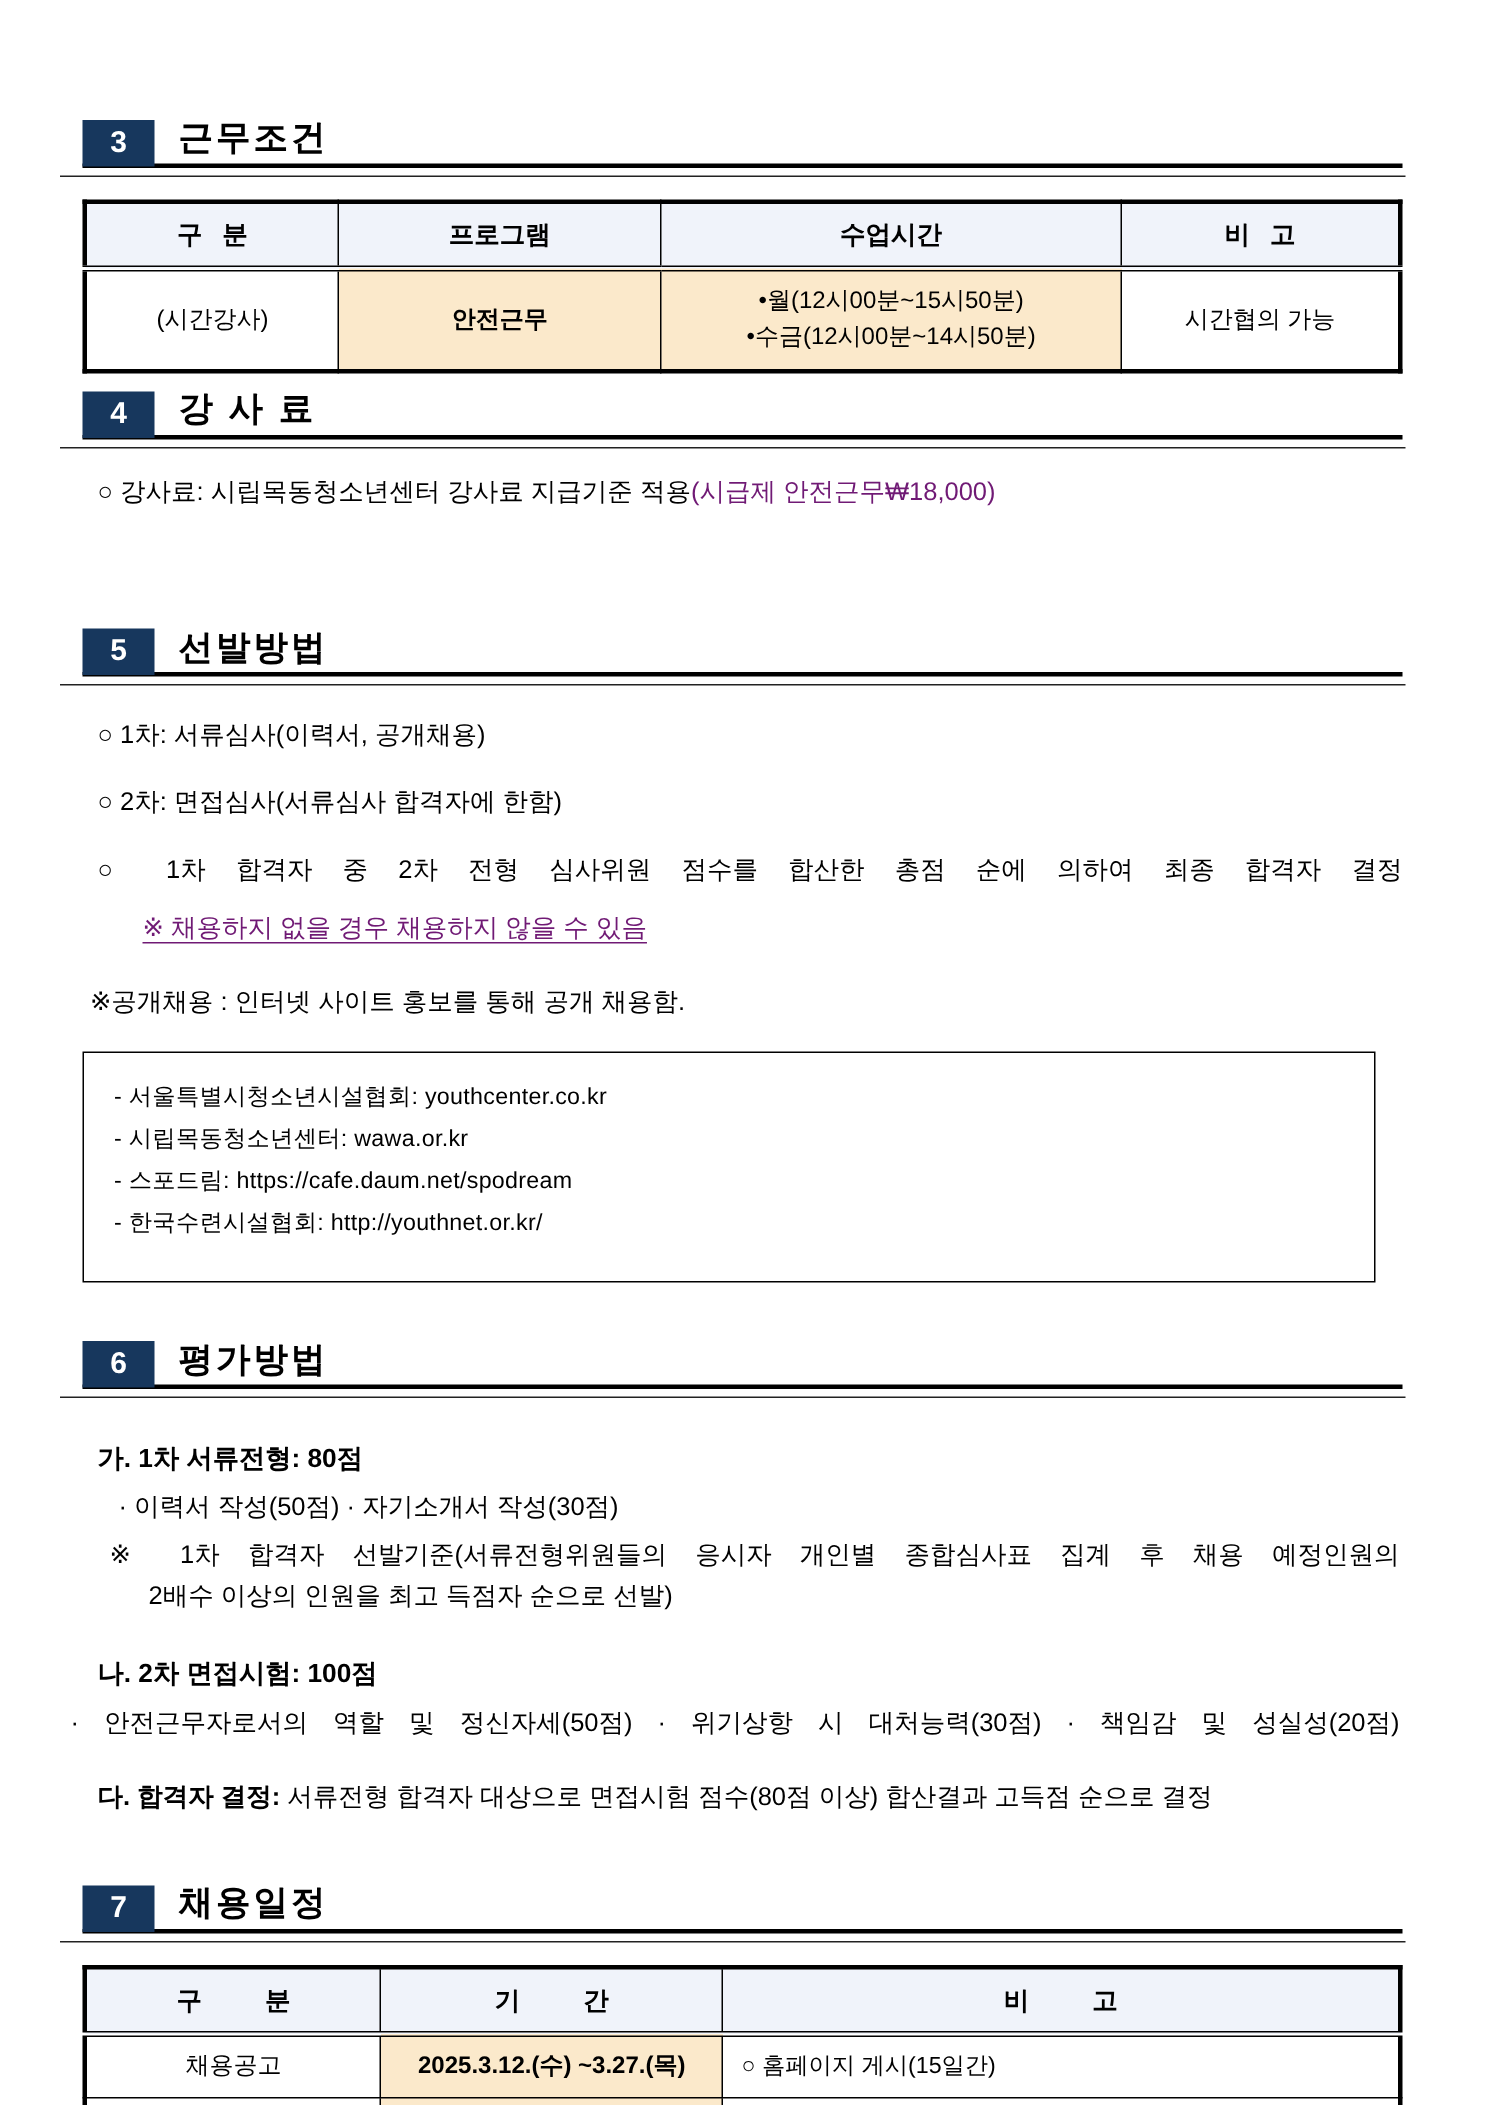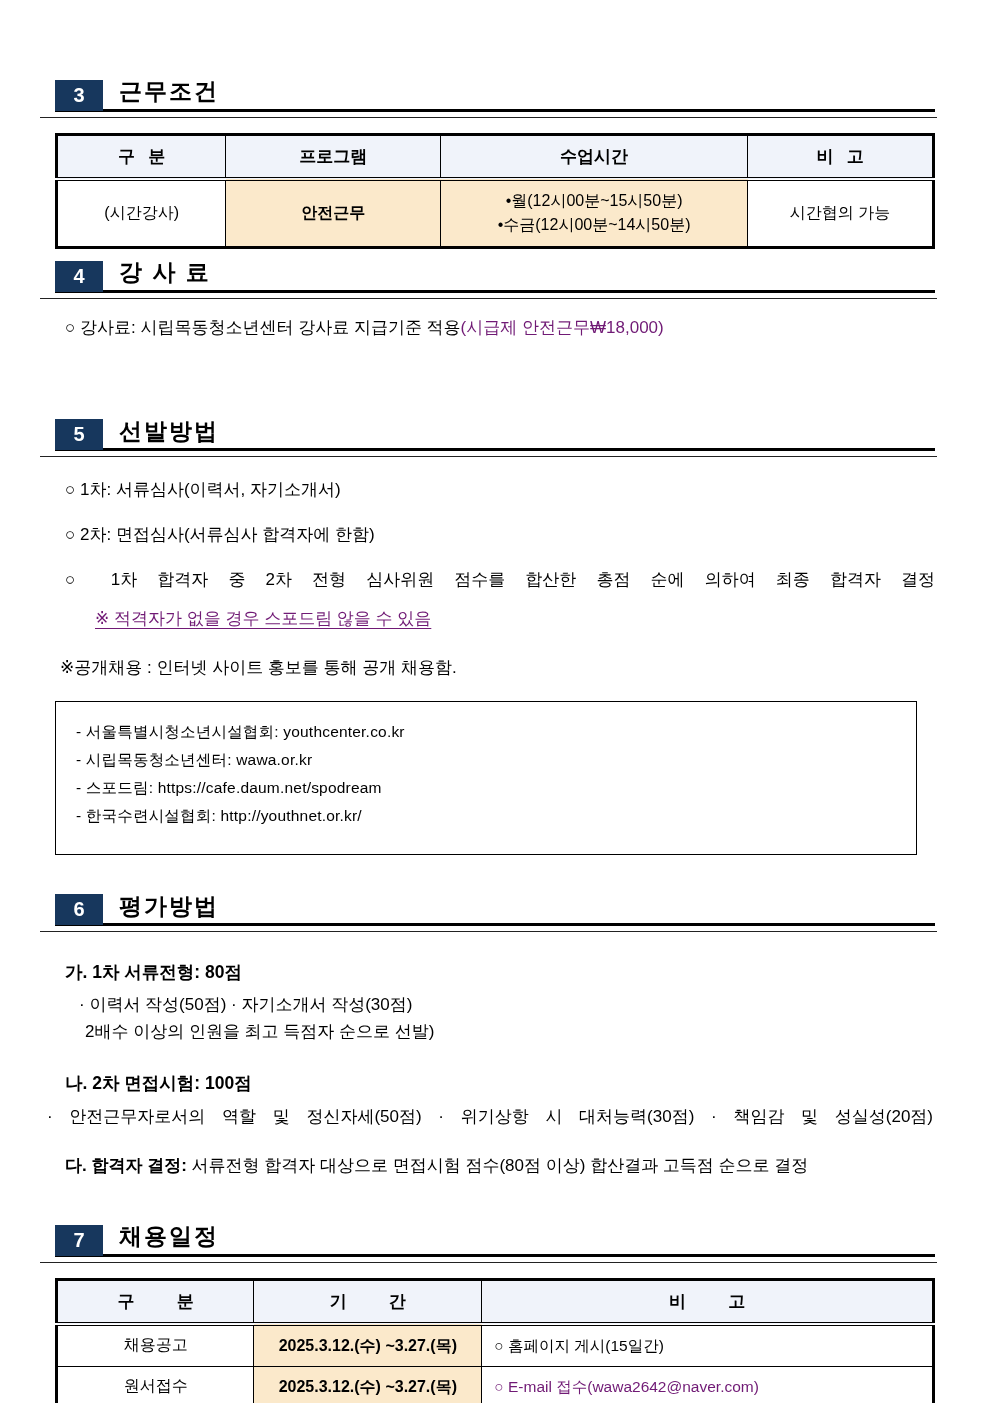--- a/index.html
+++ b/index.html
@@ -55,21 +55,21 @@
 
   .links-box {
     border:1.5px solid #000; margin-top:21px; margin-right:18px;
     padding:16px 20px 24px 20px;
   }
   .links-box .line { font-size:15.5px; line-height:1.8; letter-spacing:0.2px; }
 
   .eval .head-line { font-size:17.5px; font-weight:bold; margin-top:28px; margin-left:10px; }
   .eval .sub-line  { font-size:17px; margin-top:9px; margin-left:24px; }
   .eval .note-line { font-size:17px; margin-top:9px; margin-left:18px; }
-  .eval .note-line2{ font-size:17px; margin-top:4px; margin-left:30px; }
+  .eval .note-line2{ font-size:17px; margin-top:4px; margin-left:44px; }
   .eval .full-line { font-size:17px; margin-top:10px; margin-left:-8px; }
   .eval .c-line    { font-size:17px; margin-top:26px; margin-left:10px; }
 
   .gap-s4 { margin-top:10px; }
   .gap-s5 { margin-top:78px; }
   .gap-s6 { margin-top:38px; }
   .gap-s7 { margin-top:46px; }
 </style>
 </head>
 <body>
@@ -124,44 +124,45 @@
   </div>
 
   <div class="sec gap-s5">
     <div class="sec-head">
       <div class="badge">5</div>
       <div class="sec-title">선발방법</div>
     </div>
     <hr class="thin-rule">
 
     <div class="bullets">
-      <p class="line">○ 1차: 서류심사(이력서, 자기소개서)</p>
+      <p class="line">○ 1차: 서류심사(이력서, 공개채용)</p>
       <p class="line">○ 2차: 면접심사(서류심사 합격자에 한함)</p>
       <p class="line justify-last">○ 1차 합격자 중 2차 전형 심사위원 점수를 합산한 총점 순에 의하여 최종 합격자 결정</p>
     </div>
-    <p class="line note-blue blue">※ 적격자가 없을 경우 스포드림 않을 수 있음</p>
+    <p class="line note-blue blue">※ 채용하지 없을 경우 채용하지 않을 수 있음</p>
     <p class="line open-recruit">※공개채용 : 인터넷 사이트 홍보를 통해 공개 채용함.</p>
 
     <div class="links-box">
       <p class="line">- 서울특별시청소년시설협회: youthcenter.co.kr</p>
       <p class="line">- 시립목동청소년센터: wawa.or.kr</p>
       <p class="line">- 스포드림: https://cafe.daum.net/spodream</p>
       <p class="line">- 한국수련시설협회: http://youthnet.or.kr/</p>
     </div>
   </div>
 
   <div class="sec gap-s6 eval">
     <div class="sec-head">
       <div class="badge">6</div>
       <div class="sec-title">평가방법</div>
     </div>
     <hr class="thin-rule">
 
     <p class="head-line">가. 1차 서류전형: 80점</p>
     <p class="sub-line">· 이력서 작성(50점) · 자기소개서 작성(30점)</p>
+    <p class="note-line justify-last">※ 1차 합격자 선발기준(서류전형위원들의 응시자 개인별 종합심사표 집계 후 채용 예정인원의</p>
     <p class="note-line2">2배수 이상의 인원을 최고 득점자 순으로 선발)</p>
 
     <p class="head-line">나. 2차 면접시험: 100점</p>
     <p class="full-line justify-last">· 안전근무자로서의 역할 및 정신자세(50점) · 위기상항 시 대처능력(30점) · 책임감 및 성실성(20점)</p>
 
     <p class="c-line">
       <span class="bold">다. 합격자 결정:</span><span> 서류전형 합격자 대상으로 면접시험 점수(80점 이상) 합산결과 고득점 순으로 결정</span>
     </p>
   </div>
 

